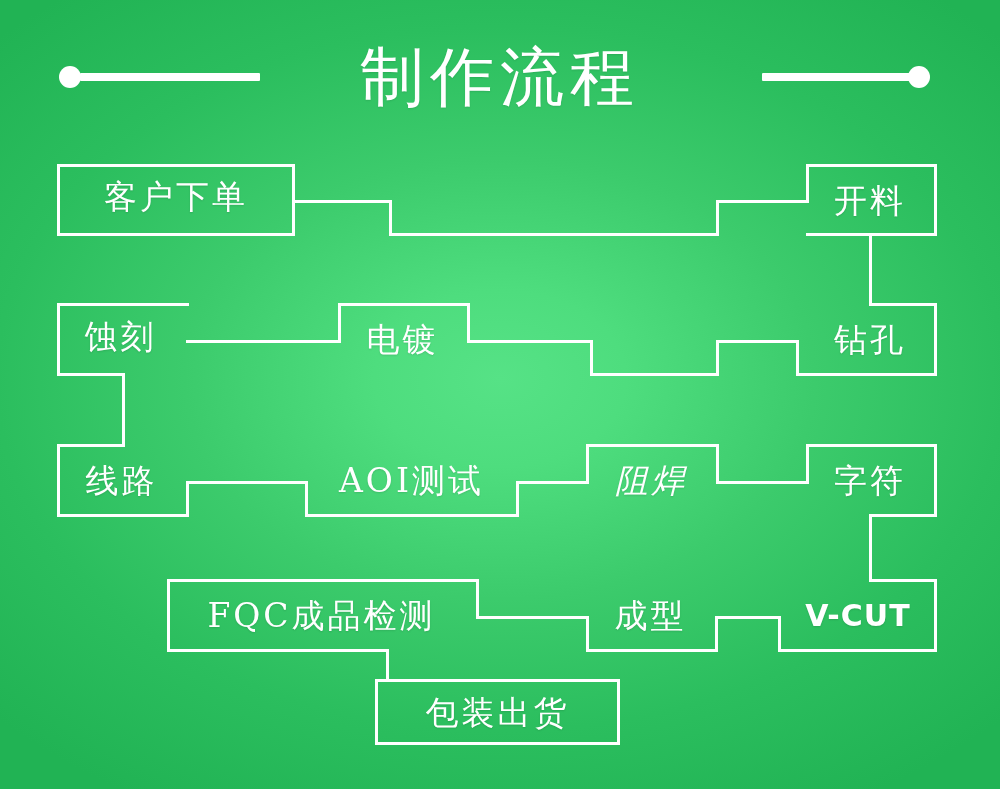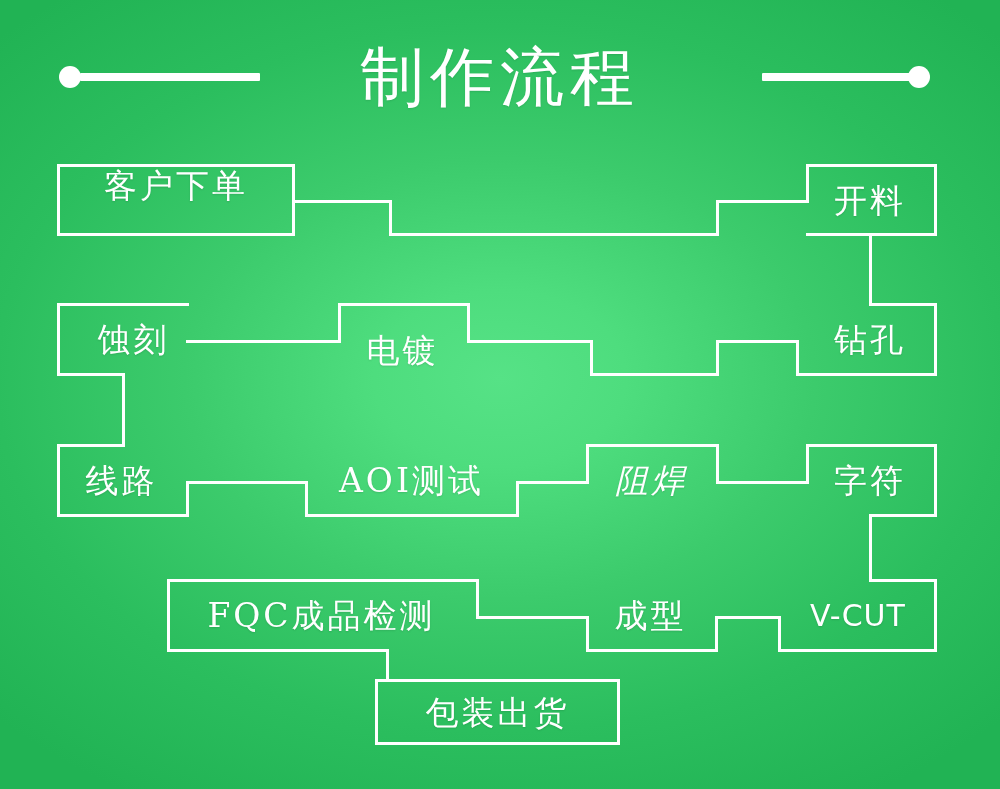--- a/index.html
+++ b/index.html
@@ -87,21 +87,21 @@
     font-family: "DejaVu Serif", "Liberation Serif", serif;
     font-size: 33px;
     letter-spacing: 3px;
     line-height: 1;
     white-space: nowrap;
     text-shadow: 0 1px 2px rgba(0,0,0,0.12);
     box-sizing: border-box;
   }
   .node.latin {
     font-family: "DejaVu Sans", "Liberation Sans", sans-serif;
-    font-weight: normal;
+    font-weight: bold;
     font-size: 30px;
     letter-spacing: 1px;
   }
   
   .seg {
     position: absolute;
     background: #ffffff;
   }
   .seg.h { height: 3px; }
   .seg.v { width: 3px; }
@@ -118,21 +118,21 @@
     <div class="title-rule right"></div>
     <div class="title-dot right"></div>
   </div>
 
   <div id="flow">
 
     <div class="seg h" style="left:57px;  top:164px; width:238px;"></div>
     <div class="seg h" style="left:57px;  top:233px; width:238px;"></div>
     <div class="seg v" style="left:57px;  top:164px; height:72px;"></div>
     <div class="seg v" style="left:292px; top:164px; height:72px;"></div>
-    <div class="node" style="left:57px; top:149px; width:238px; height:72px;">客户下单</div>
+    <div class="node" style="left:57px; top:160px; width:238px; height:72px;">客户下单</div>
 
     <div class="seg h" style="left:292px; top:200px; width:100px;"></div>
     <div class="seg v" style="left:389px; top:200px; height:36px;"></div>
 
     <div class="seg h" style="left:389px; top:233px; width:330px;"></div>
     <div class="seg h" style="left:719px; top:200px; width:90px;"></div>
     <div class="seg v" style="left:716px; top:200px; height:36px;"></div>
 
     <div class="seg v" style="left:806px; top:164px; height:39px;"></div>
 
@@ -153,28 +153,28 @@
     <div class="seg v" style="left:716px; top:340px; height:36px;"></div>
 
     <div class="seg h" style="left:590px; top:373px; width:129px;"></div>
     <div class="seg v" style="left:590px; top:340px; height:36px;"></div>
 
     <div class="seg h" style="left:467px; top:340px; width:126px;"></div>
     <div class="seg v" style="left:467px; top:303px; height:40px;"></div>
 
     <div class="seg h" style="left:338px; top:303px; width:132px;"></div>
     <div class="seg v" style="left:338px; top:303px; height:40px;"></div>
-    <div class="node" style="left:338px; top:314px; width:129px; height:73px;">电镀</div>
+    <div class="node" style="left:338px; top:303px; width:129px; height:73px;">电镀</div>
 
     <div class="seg h" style="left:186px; top:340px; width:155px;"></div>
 
     <div class="seg h" style="left:57px;  top:303px; width:132px;"></div>
     <div class="seg v" style="left:57px;  top:303px; height:73px;"></div>
     <div class="seg h" style="left:57px;  top:373px; width:68px;"></div>
-    <div class="node" style="left:69px; top:303px; width:129px; height:73px;">蚀刻</div>
+    <div class="node" style="left:56px; top:303px; width:129px; height:73px;font-family:Liberation Mono, monospace;">蚀刻</div>
 
     <div class="seg v" style="left:122px; top:373px; height:74px;"></div>
     <div class="seg h" style="left:57px;  top:444px; width:68px;"></div>
 
     <div class="seg v" style="left:57px;  top:444px; height:73px;"></div>
     <div class="seg h" style="left:57px;  top:514px; width:132px;"></div>
     <div class="node" style="left:57px; top:444px; width:129px; height:73px;">线路</div>
 
     <div class="seg v" style="left:186px; top:481px; height:36px;"></div>
     <div class="seg h" style="left:186px; top:481px; width:122px;"></div>

